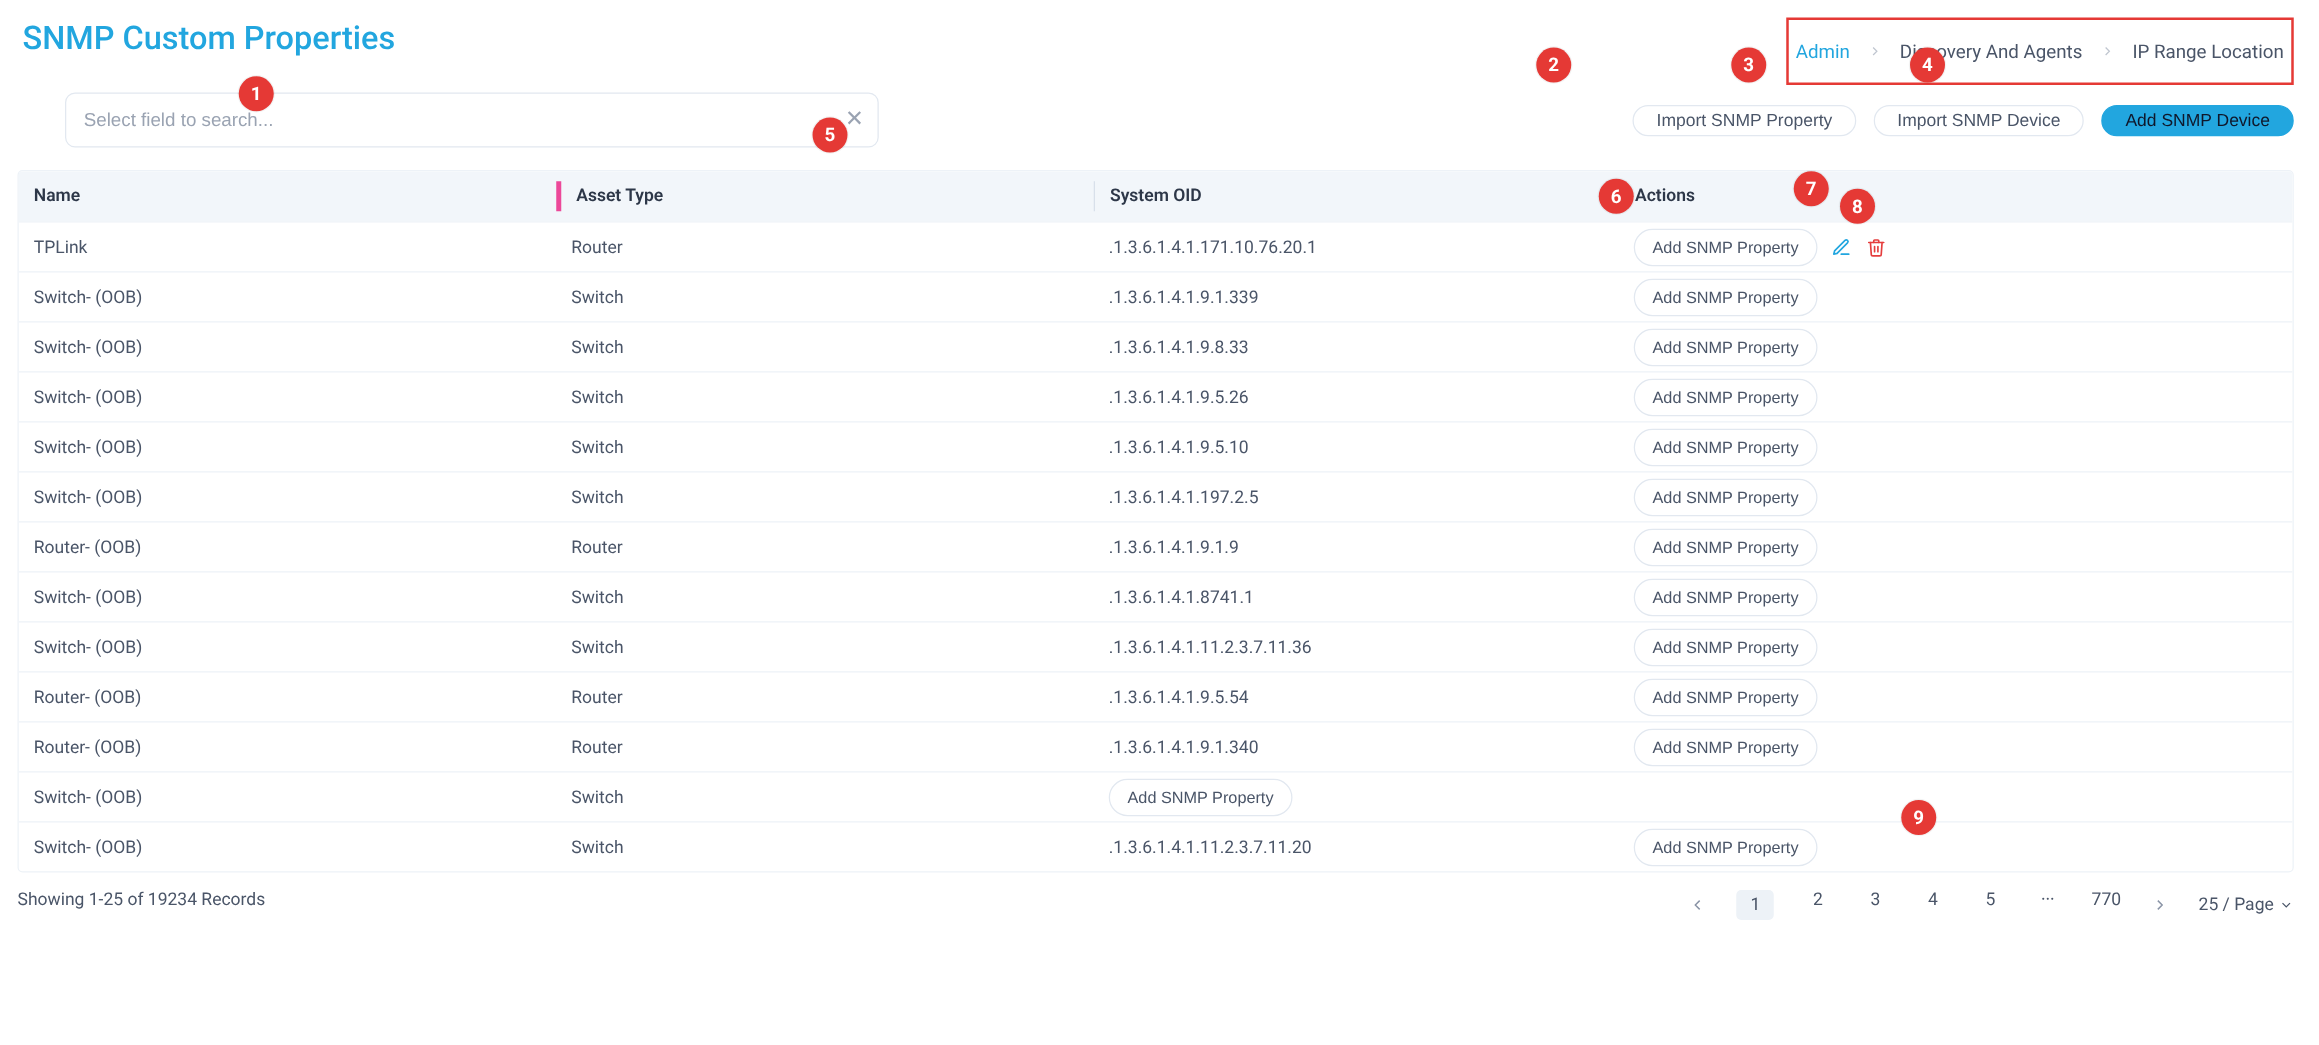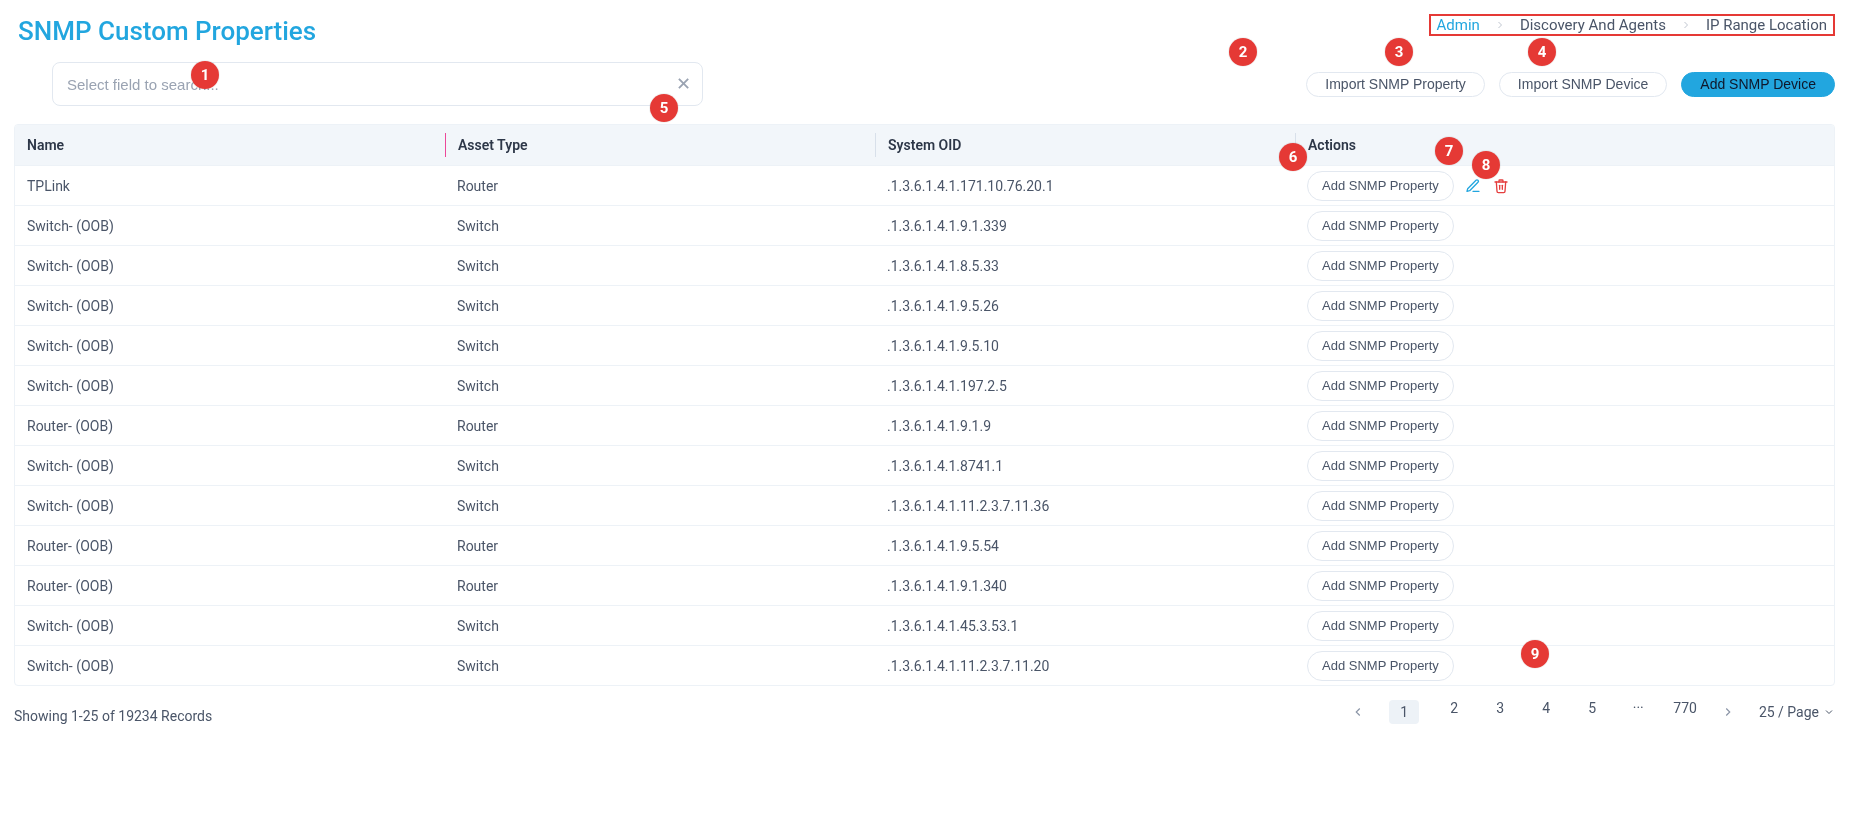--- a/index.html
+++ b/index.html
@@ -34,21 +34,21 @@
     align-items: flex-start;
   }
   .page-title {
     color: var(--accent);
     font-size: 26px;
     font-weight: 500;
     margin: 4px 0 10px 4px;
   }
   .breadcrumb-box {
     border: 2px solid var(--breadcrumb-red);
-    padding: 0 6px;
+    padding: 16px 6px;
     display: flex;
     gap: 14px;
     margin-top: 2px;
   }
   .breadcrumb-item {
     font-size: 15px;
     color: var(--text);
     display: inline-flex;
     align-items: center;
   }
@@ -129,21 +129,21 @@
   .thead {
     display: flex;
     background: var(--header-bg);
     height: 40px;
     align-items: center;
     color: #2d3748;
     font-weight: 600;
   }
   .th, .td { padding: 0 12px; }
   .col-name  { width: 430px; }
-  .col-type  { width: 430px; border-left: 1px solid #ec4899; }
+  .col-type  { width: 430px; border-left: 4px solid #ec4899; }
   .col-oid   { width: 420px; border-left: 1px solid #d8e0ea; }
   .col-act   { flex: 1;      border-left: 1px solid #d8e0ea; }
   .thead .col-type, .thead .col-oid, .thead .col-act { height: 24px; display:flex; align-items:center; }
 
   .tbody .row {
     display: flex;
     align-items: center;
     height: 40px;
     border-top: 1px solid var(--row-border);
     color: #4a5568;
@@ -162,21 +162,21 @@
     justify-content: center;
     width: 18px; height: 18px;
     cursor: pointer;
   }
   .iconbtn svg { width: 16px; height: 16px; }
 
   
   .footer {
     margin-top: 14px;
     display: flex;
-    align-items: flex-end;
+    align-items: flex-start;
     color: var(--text);
   }
   .footer .summary { font-size: 14px; }
   .footer-spacer { flex: 1; }
   .pager {
     display: flex;
     align-items: center;
     gap: 24px;
     font-size: 14px;
   }
@@ -287,21 +287,21 @@
           <div class="td col-name">Switch- (OOB)</div>
           <div class="td col-type">Switch</div>
           <div class="td col-oid">.1.3.6.1.4.1.9.1.339</div>
           <div class="td col-act actions-cell">
             <button class="btn small">Add SNMP Property</button>
           </div>
         </div>
         <div class="row">
           <div class="td col-name">Switch- (OOB)</div>
           <div class="td col-type">Switch</div>
-          <div class="td col-oid">.1.3.6.1.4.1.8.5.33</div>
+          <div class="td col-oid">.1.3.6.1.4.1.9.8.33</div>
           <div class="td col-act actions-cell">
             <button class="btn small">Add SNMP Property</button>
           </div>
         </div>
         <div class="row">
           <div class="td col-name">Switch- (OOB)</div>
           <div class="td col-type">Switch</div>
           <div class="td col-oid">.1.3.6.1.4.1.9.5.26</div>
           <div class="td col-act actions-cell">
             <button class="btn small">Add SNMP Property</button>
@@ -359,21 +359,20 @@
           <div class="td col-name">Router- (OOB)</div>
           <div class="td col-type">Router</div>
           <div class="td col-oid">.1.3.6.1.4.1.9.1.340</div>
           <div class="td col-act actions-cell">
             <button class="btn small">Add SNMP Property</button>
           </div>
         </div>
         <div class="row">
           <div class="td col-name">Switch- (OOB)</div>
           <div class="td col-type">Switch</div>
-          <div class="td col-oid">.1.3.6.1.4.1.45.3.53.1</div>
           <div class="td col-act actions-cell">
             <button class="btn small">Add SNMP Property</button>
           </div>
         </div>
         <div class="row">
           <div class="td col-name">Switch- (OOB)</div>
           <div class="td col-type">Switch</div>
           <div class="td col-oid">.1.3.6.1.4.1.11.2.3.7.11.20</div>
           <div class="td col-act actions-cell">
             <button class="btn small">Add SNMP Property</button>

